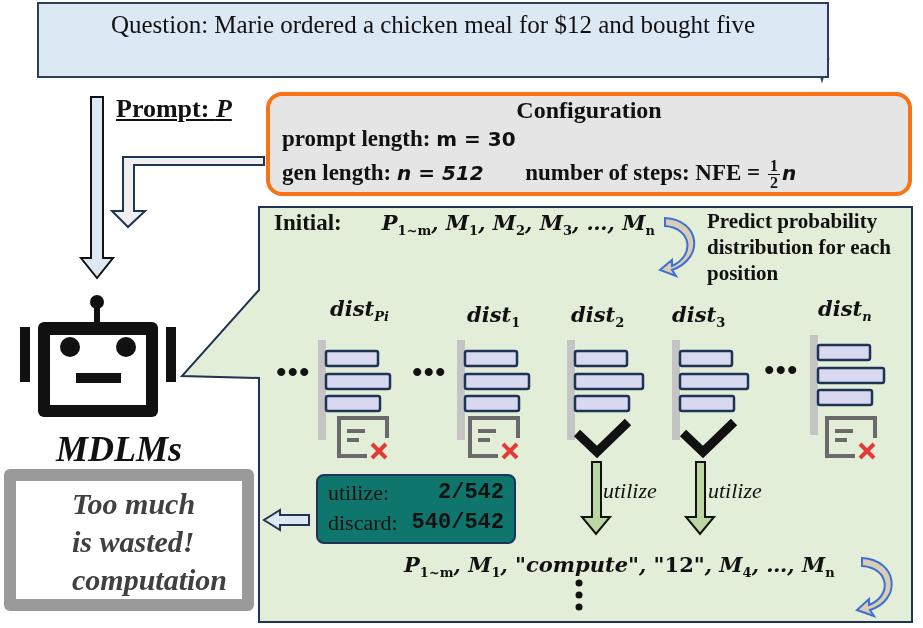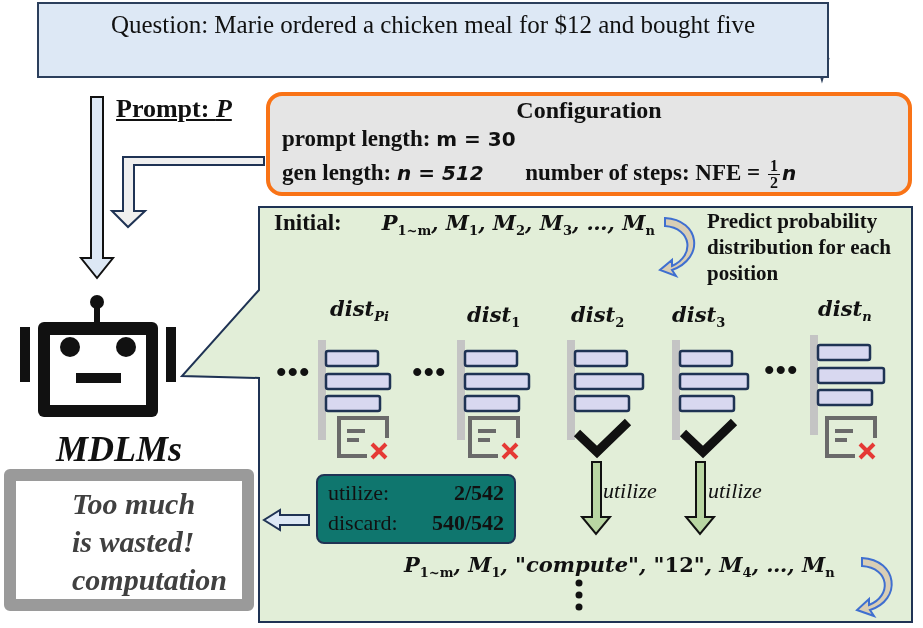--- a/index.html
+++ b/index.html
@@ -36,21 +36,21 @@
   .predict { left:707px; top:208px; font-weight:bold; font-size:21px; line-height:26px; width:210px; }
 
   .dist-label { font-family:"DejaVu Serif", serif; font-style:italic; font-weight:bold; font-size:21px; }
   .dots { font-size:30px; font-weight:bold; letter-spacing:1px; }
 
   .stat-box { left:316px; top:474px; width:200px; height:70px; background:#0f766e;
               border:2px solid #1f3354; border-radius:8px; box-sizing:border-box; font-size:22px; }
   .stat-row { position:absolute; left:10px; right:10px; display:flex; justify-content:space-between; }
   .stat-row.r1 { top:4px; }
   .stat-row.r2 { top:34px; }
-  .stat-row b { font-weight:bold; }
+  .stat-row b { font-weight:bold;font-family:Liberation Mono, monospace; }
 
   .utilize { font-style:italic; font-size:22px; }
 
   .result-seq { left:404px; top:552px; font-family:"DejaVu Serif", serif; font-weight:bold; font-style:italic; font-size:21px; white-space:nowrap; }
   .result-seq .up { font-style:normal; }
 
   .mdlms { left:28px; top:428px; font-size:36px; font-weight:bold; font-style:italic;margin-left:28px; }
 
   .waste-box { left:4px; top:469px; width:250px; height:142px; border:12px solid #9a9a9a;
                border-radius:6px; box-sizing:border-box; background:#fff; }

